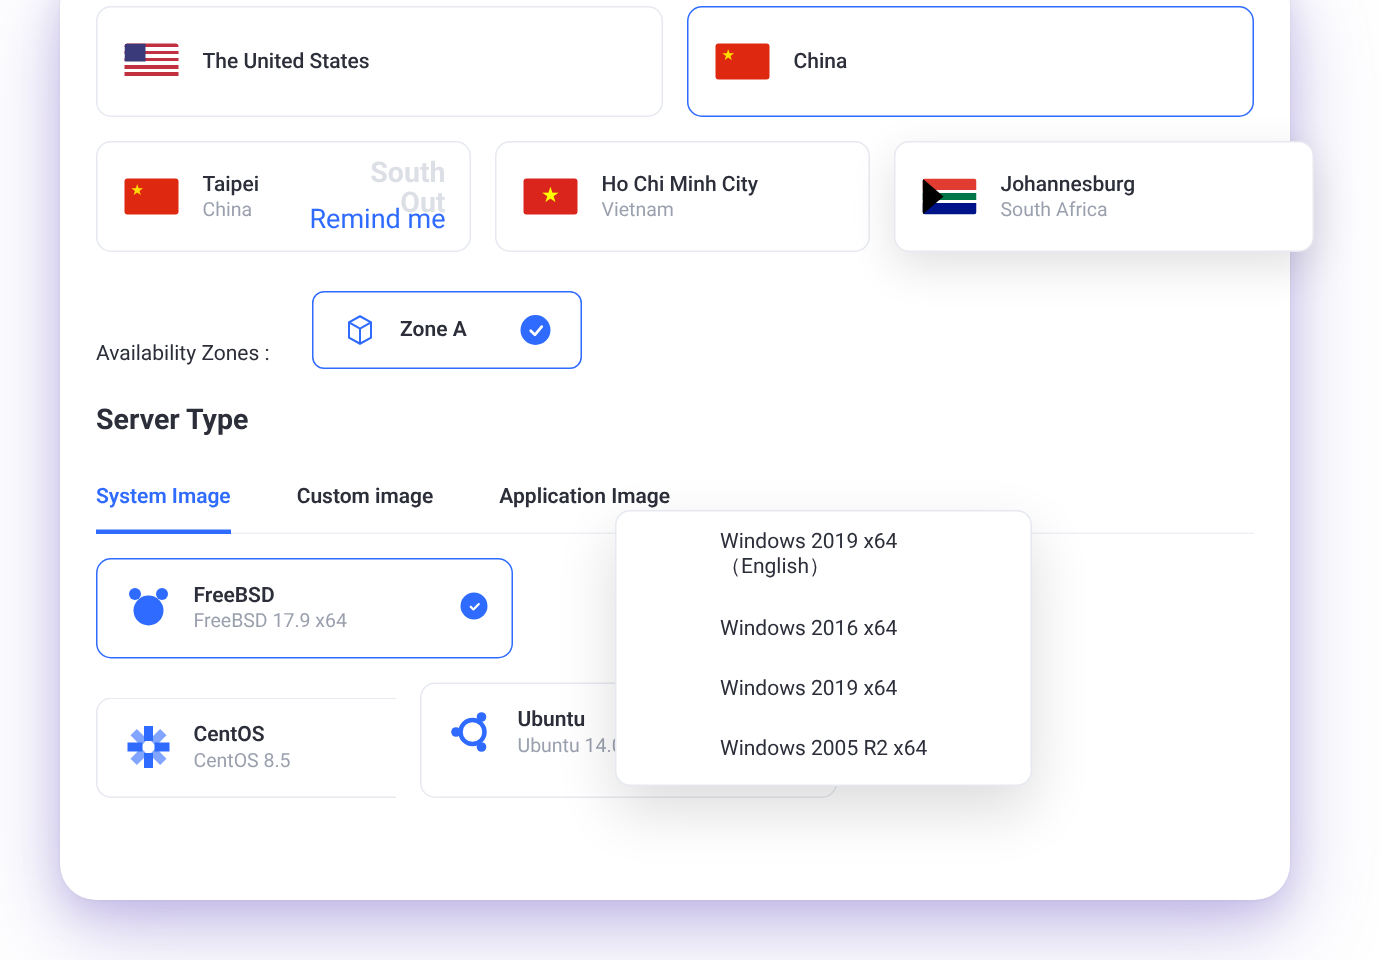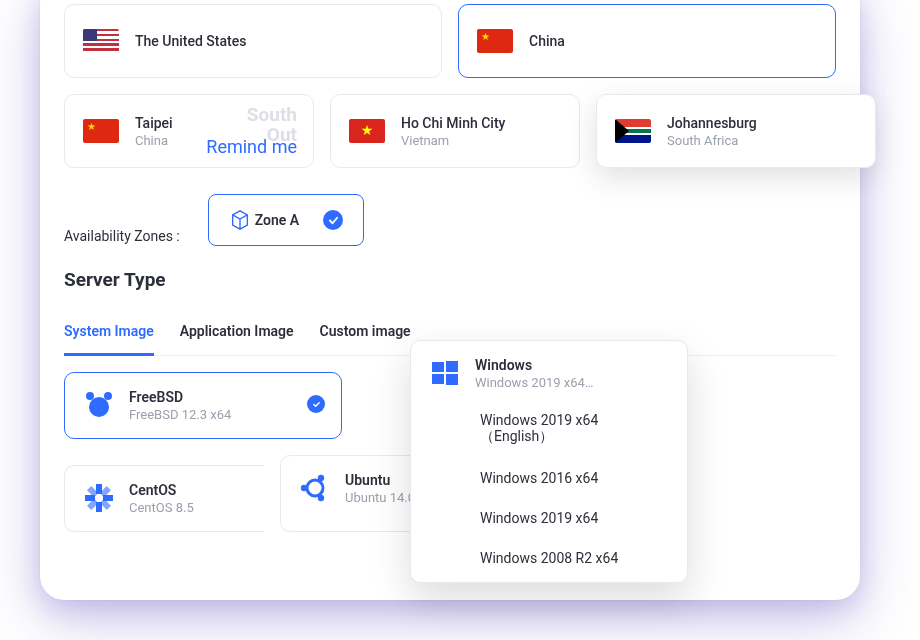--- a/index.html
+++ b/index.html
@@ -78,35 +78,35 @@
     }
     .remind {
       position:absolute; right:16px; bottom:10px;
       color:#2f6bff; font-size:18px; font-weight:400;
     }
     .az-row {
       display:flex; align-items:center; gap:28px; margin: 26px 0 22px;
     }
     .az-label { font-size:14px; color:#2c2f3a;margin-top:32px; }
     .az-box {
-      display:flex; align-items:center; gap:4px;
+      display:flex; align-items:center; gap:16px;
       border:1.5px solid #2f6bff; border-radius:8px; padding: 14px 20px;
     }
     .cube-icon { width:22px; height:22px; position:relative; }
     .cube-icon svg { width:100%; height:100%; }
     .az-name { font-size:14px; font-weight:600; color:#2c2f3a; margin-right: 20px;}
     .check-badge {
       width:20px; height:20px; border-radius:50%; background:#2f6bff; display:flex; align-items:center; justify-content:center;
     }
     .check-badge svg { width:11px; height:11px; }
     .section-title {
       font-size:19px; font-weight:700; color:#2c2f3a; margin-bottom: 22px;
     }
     .tabs {
-      display:flex; gap:26px; border-bottom:1px solid #eef0f5; margin-bottom: 16px;
+      display:flex; gap:44px; border-bottom:1px solid #eef0f5; margin-bottom: 16px;
     }
     .tab {
       padding: 10px 0 14px; font-size:14px; font-weight:600; color:#2c2f3a; cursor:pointer;
       border-bottom:3px solid transparent; margin-bottom:-1px;
     }
     .tab.active { color:#2f6bff; border-bottom-color:#2f6bff; }
     .os-grid { display:flex; gap:16px; flex-wrap:wrap; }
     .os-card {
       width: 278px;
       border:1px solid #e6e9f0; border-radius:10px;
@@ -202,36 +202,36 @@
             <path d="M2 6 L5 9 L10 3" stroke="#fff" stroke-width="2" fill="none" stroke-linecap="round" stroke-linejoin="round"></path>
           </svg>
       </span>
     </div>
   </div>
 
   <div class="section-title">Server Type</div>
 
   <div class="tabs">
     <div class="tab active">System Image</div>
+    <div class="tab">Custom image</div>
     <div class="tab">Application Image</div>
-    <div class="tab">Custom image</div>
   </div>
 
   <div class="os-grid">
     <div class="os-card selected">
       <div class="os-icon">
         <svg viewBox="0 0 32 32">
             <circle cx="16" cy="18" r="10" fill="#2f6bff"></circle>
             <circle cx="7" cy="7" r="4" fill="#2f6bff"></circle>
             <circle cx="25" cy="7" r="4" fill="#2f6bff"></circle>
           </svg>
       </div>
       <div class="os-text">
         <span class="os-name">FreeBSD</span>
-        <span class="os-ver">FreeBSD 12.3 x64</span>
+        <span class="os-ver">FreeBSD 17.9 x64</span>
       </div>
       <span class="check-small">
         <svg viewBox="0 0 10 10">
             <path d="M2 5 L4 7 L8 3" stroke="#fff" stroke-width="1.6" fill="none" stroke-linecap="round" stroke-linejoin="round"></path>
           </svg>
       </span>
     </div>
 
     <div class="os-card" style="visibility:hidden;">
       
@@ -268,33 +268,19 @@
           </svg>
       </div>
       <div class="os-text">
         <span class="os-name">Ubuntu</span>
         <span class="os-ver">Ubuntu 14.04 x64</span>
       </div>
     </div>
   </div>
 
   <div class="dropdown">
-    <div class="dd-head">
-      <div class="os-icon">
-        <svg viewBox="0 0 32 32">
-            <rect x="3" y="5" width="12" height="10" fill="#2f6bff"></rect>
-            <rect x="17" y="4" width="12" height="11" fill="#2f6bff"></rect>
-            <rect x="3" y="17" width="12" height="10" fill="#2f6bff"></rect>
-            <rect x="17" y="17" width="12" height="11" fill="#2f6bff"></rect>
-          </svg>
-      </div>
-      <div class="os-text">
-        <span class="os-name">Windows</span>
-        <span class="os-ver">Windows 2019 x64…</span>
-      </div>
-    </div>
     <div class="dd-item">Windows 2019 x64（English）</div>
     <div class="dd-item">Windows 2016 x64</div>
     <div class="dd-item">Windows 2019 x64</div>
-    <div class="dd-item">Windows 2008 R2 x64</div>
+    <div class="dd-item">Windows 2005 R2 x64</div>
   </div>
 
 </div>
 
 </body></html>

